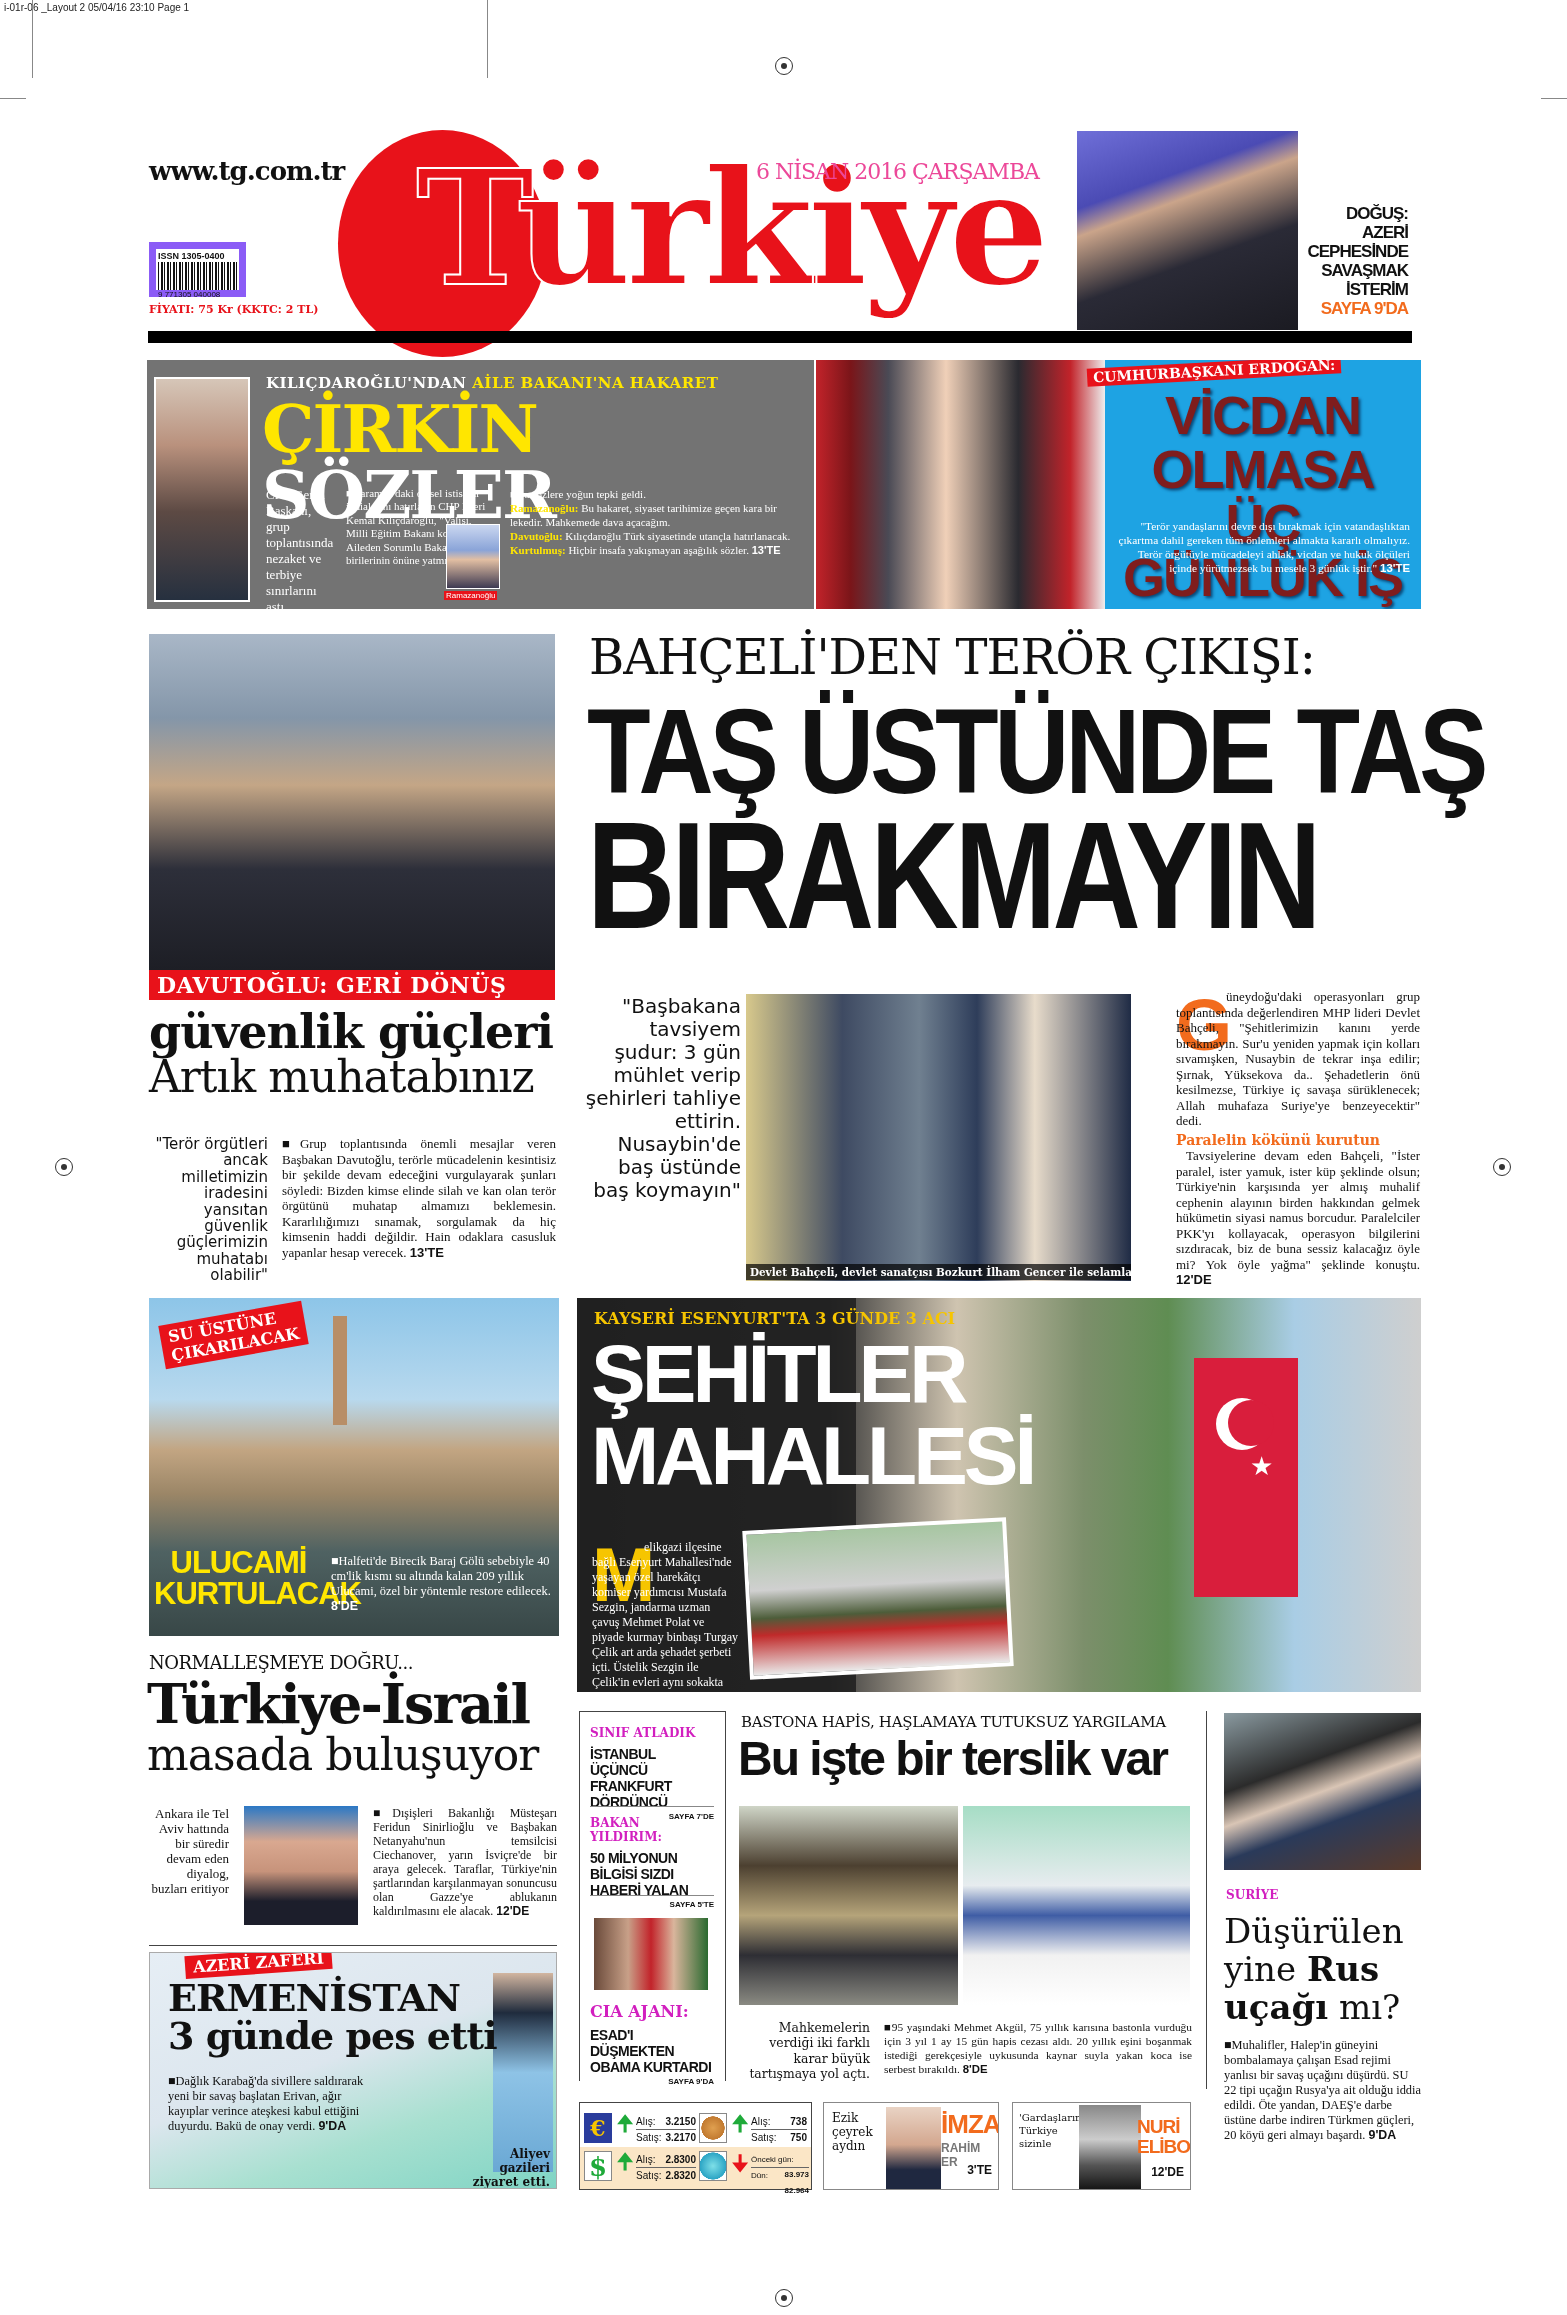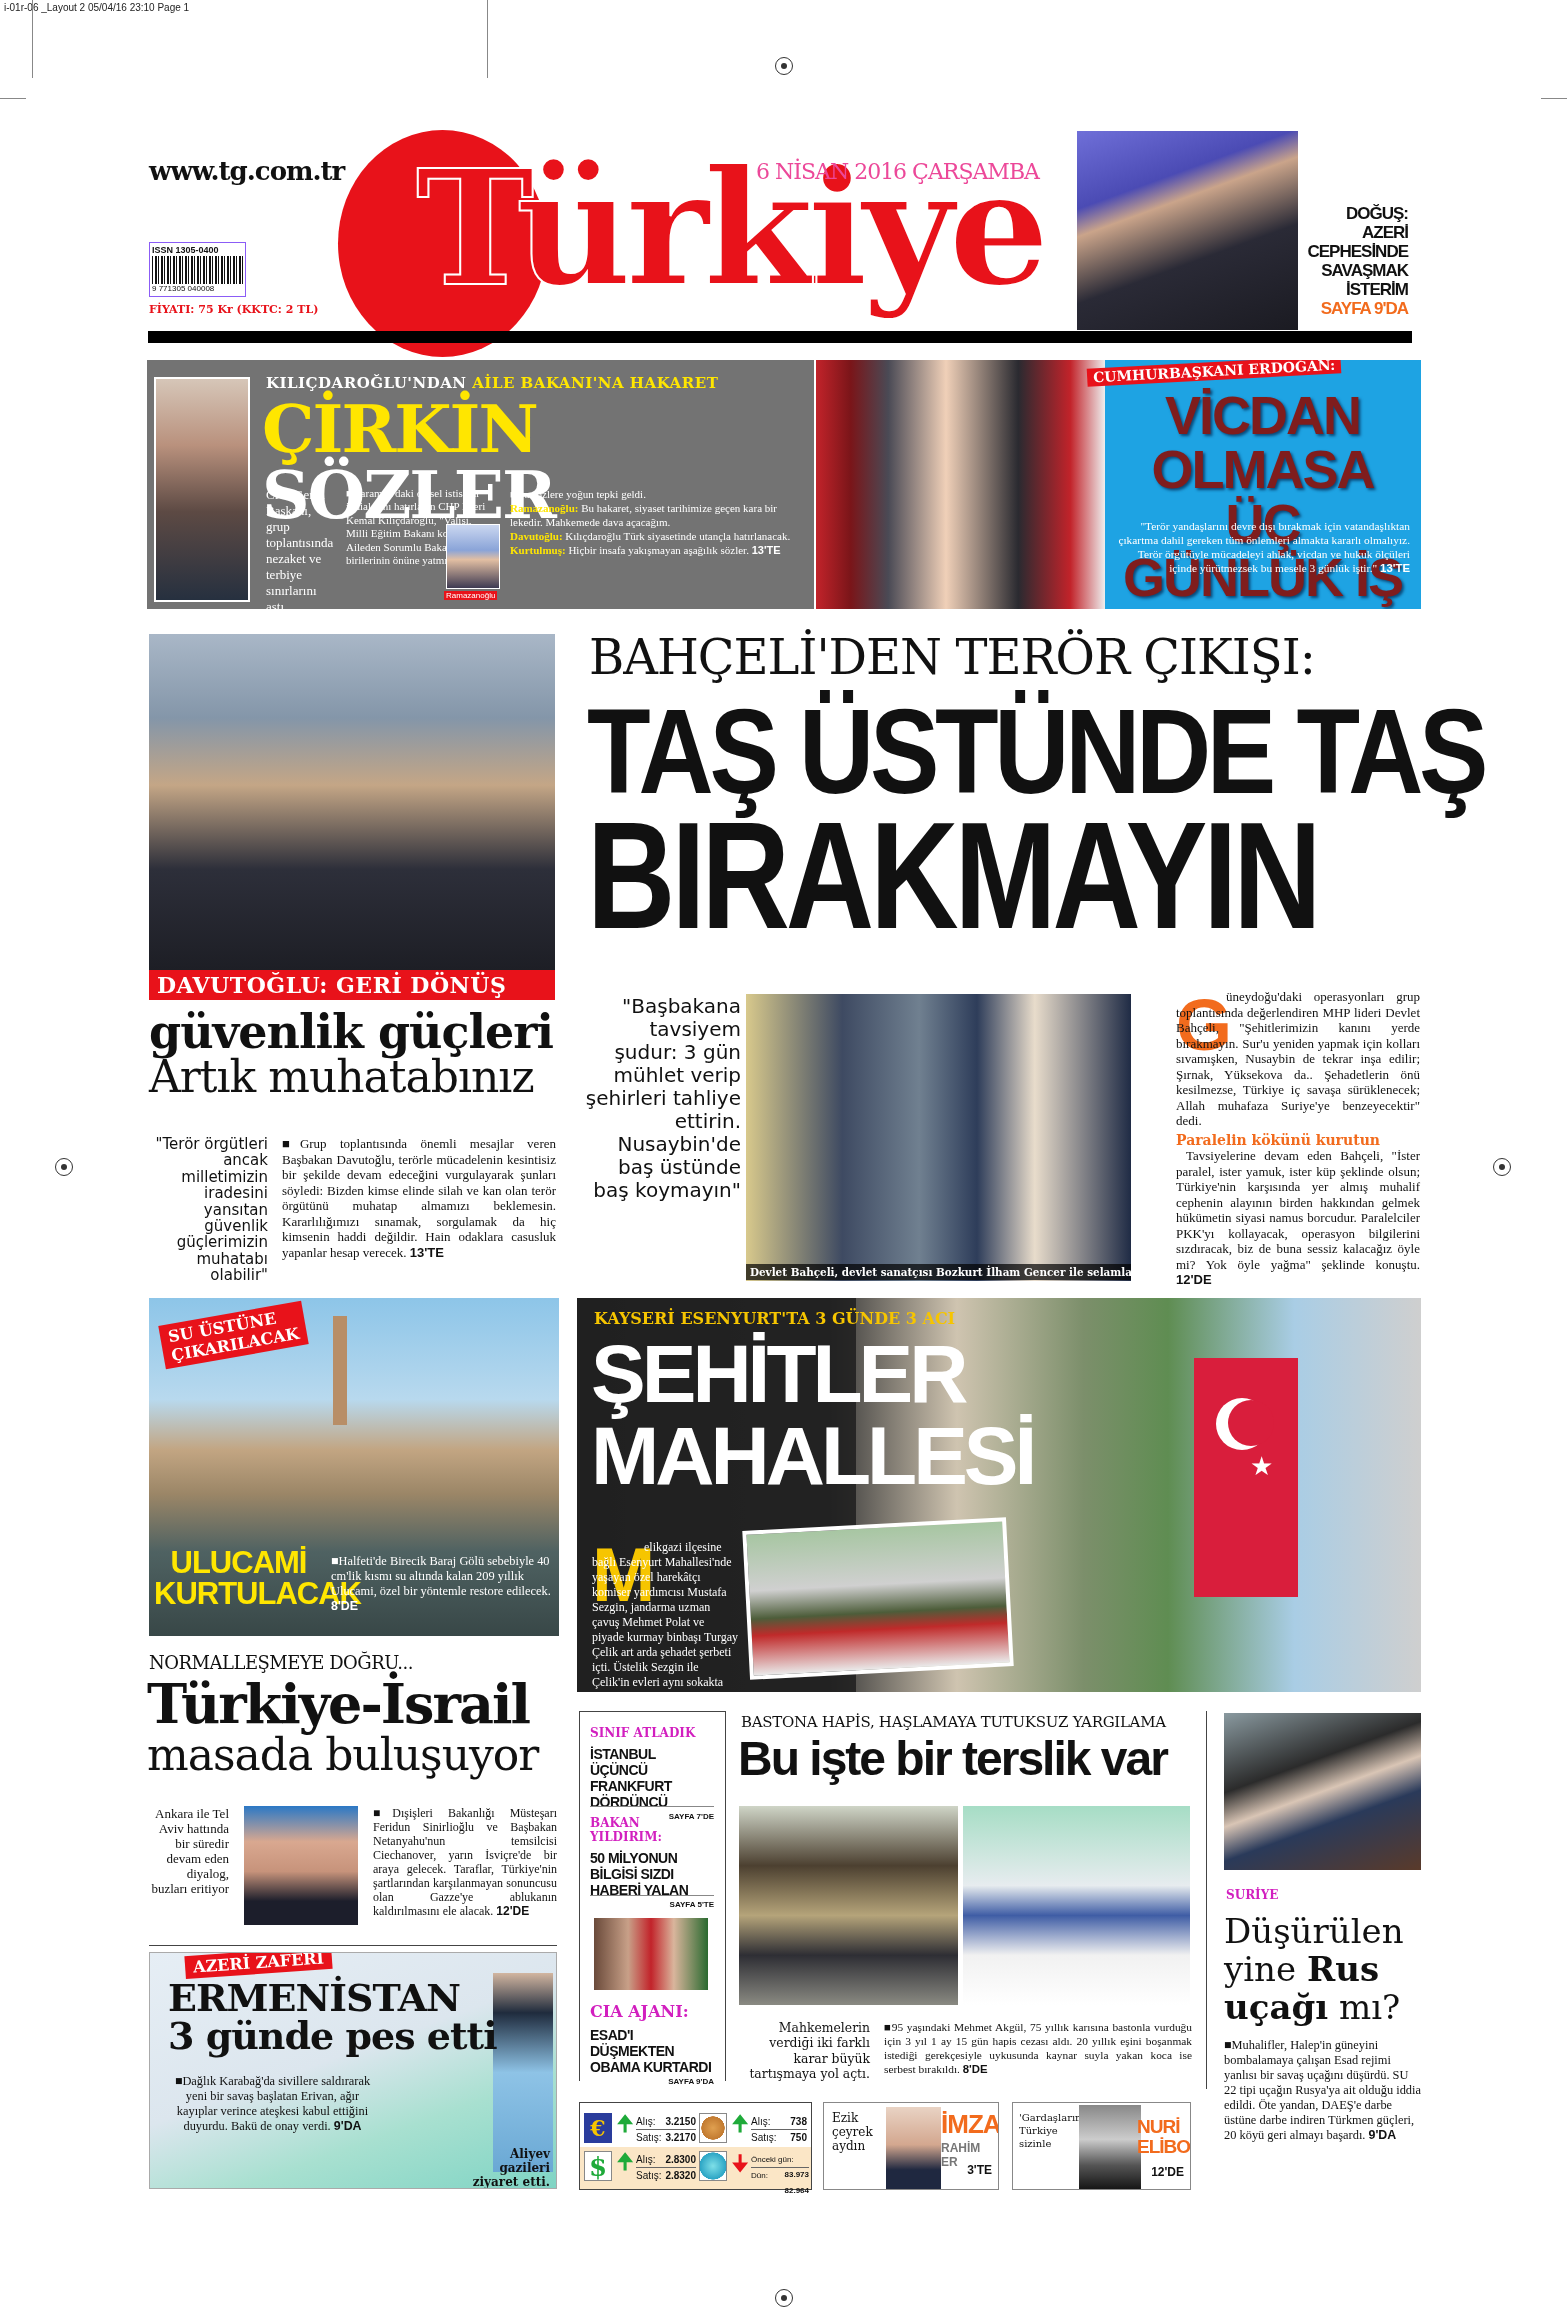--- a/index.html
+++ b/index.html
@@ -23,21 +23,21 @@
 <div class="crop-mark" style="left:32px;top:0;width:1px;height:78px;"></div>
 <div class="crop-mark" style="left:487px;top:0;width:1px;height:78px;"></div>
 <div class="crop-mark" style="left:0;top:98px;width:26px;height:1px;"></div>
 <div class="crop-mark" style="left:1541px;top:98px;width:26px;height:1px;"></div>
 <div class="reg-mark" style="left:775px;top:57px;"></div>
 <div class="reg-mark" style="left:55px;top:1158px;"></div>
 <div class="reg-mark" style="left:1493px;top:1158px;"></div>
 <div class="reg-mark" style="left:775px;top:2289px;"></div>
 
 <div class="abs serif" style="left:149px;top:156px;font-size:26px;font-weight:700;letter-spacing:-1px;">www.tg.com.tr</div>
-<div class="abs" style="left:149px;top:242px;width:97px;height:55px;border:1px solid #8b5cf6;padding:2px;">
+<div class="abs" style="left:149px;top:242px;width:97px;height:55px;border:7px solid #8b5cf6;padding:2px;">
   <div class="sans" style="font-size:9px;font-weight:700;">ISSN 1305-0400</div>
   <div style="height:28px;margin-top:1px;background:repeating-linear-gradient(90deg,#111 0 1px,#fff 1px 3px,#111 3px 5px,#fff 5px 6px);"></div>
   <div class="sans" style="font-size:8px;">9 771305 040008</div>
 </div>
 <div class="abs serif" style="left:149px;top:303px;font-size:11px;font-weight:700;color:#e8121a;">FİYATI: 75 Kr  (KKTC: 2 TL)</div>
 
 <div class="abs" style="left:338px;top:130px;width:209px;height:227px;background:#e8121a;border-radius:50%;"></div>
 <div class="abs serif" style="left:416px;top:149px;font-size:159px;font-weight:700;color:#e8121a;letter-spacing:-6px;line-height:1;-webkit-text-stroke:2px #fff;">Türkiye</div>
 <div class="abs serif" style="left:756px;top:159px;font-size:22px;font-weight:400;color:#ec4899;letter-spacing:-1px;">6 NİSAN 2016 ÇARŞAMBA</div>
 
@@ -156,21 +156,21 @@
 </div>
 <div class="abs" style="left:149px;top:1945px;width:408px;height:1px;background:#444;"></div>
 
 <div class="abs" style="left:149px;top:1952px;width:408px;height:237px;border:1px solid #aaa;background:linear-gradient(160deg,#e6eef5 0%,#dce6ee 45%,#a8e0d0 70%,#7fd4c4 100%);overflow:hidden;">
   <div class="photo" style="left:343px;top:20px;width:60px;height:199px;background:linear-gradient(180deg,#d2b6a0 0%,#1f2b3d 20%,#8ec3e6 50%,#6aa8d4 100%);"></div>
   <div class="abs serif" style="left:35px;top:-2px;background:#e8121a;color:#fff;font-weight:900;font-size:16px;padding:2px 8px;transform:rotate(-4deg);">AZERİ ZAFERİ</div>
   <div class="abs serif" style="left:18px;top:26px;font-weight:900;line-height:1;">
     <div style="font-size:38px;letter-spacing:-1px;">ERMENİSTAN</div>
     <div style="font-size:38px;letter-spacing:-1px;">3 günde pes etti</div>
   </div>
-  <div class="abs" style="left:18px;top:121px;width:209px;font-family:'Liberation Serif',serif;font-size:12.4px;line-height:15px;text-align:center;">
+  <div class="abs" style="left:18px;top:121px;width:209px;font-family:'Liberation Serif',serif;font-size:12.4px;line-height:15px;">
     <span class="bullet">Dağlık Karabağ'da sivillere saldırarak yeni bir savaş başlatan Erivan, ağır kayıplar verince ateşkesi kabul ettiğini duyurdu. Bakü de onay verdi. </span><span class="ref">9'DA</span>
   </div>
   <div class="abs serif" style="right:6px;top:194px;width:90px;text-align:right;font-weight:900;font-size:12px;line-height:14px;">Aliyev gazileri ziyaret etti.</div>
 </div>
 
 <div class="abs" style="left:579px;top:1711px;width:147px;height:370px;border-right:1px solid #444;border-top:1px solid #444;border-left:1px solid #444;"></div>
 <div class="abs" style="left:590px;top:1726px;width:124px;">
   <div class="serif" style="color:#d21fbf;font-weight:900;font-size:12px;">SINIF ATLADIK</div>
   <div class="sans" style="font-weight:900;font-size:14px;line-height:16px;margin-top:6px;letter-spacing:-0.5px;">İSTANBUL ÜÇÜNCÜ FRANKFURT DÖRDÜNCÜ</div>
   <div class="sans" style="font-weight:700;font-size:8px;text-align:right;margin-top:2px;">SAYFA 7'DE</div>

